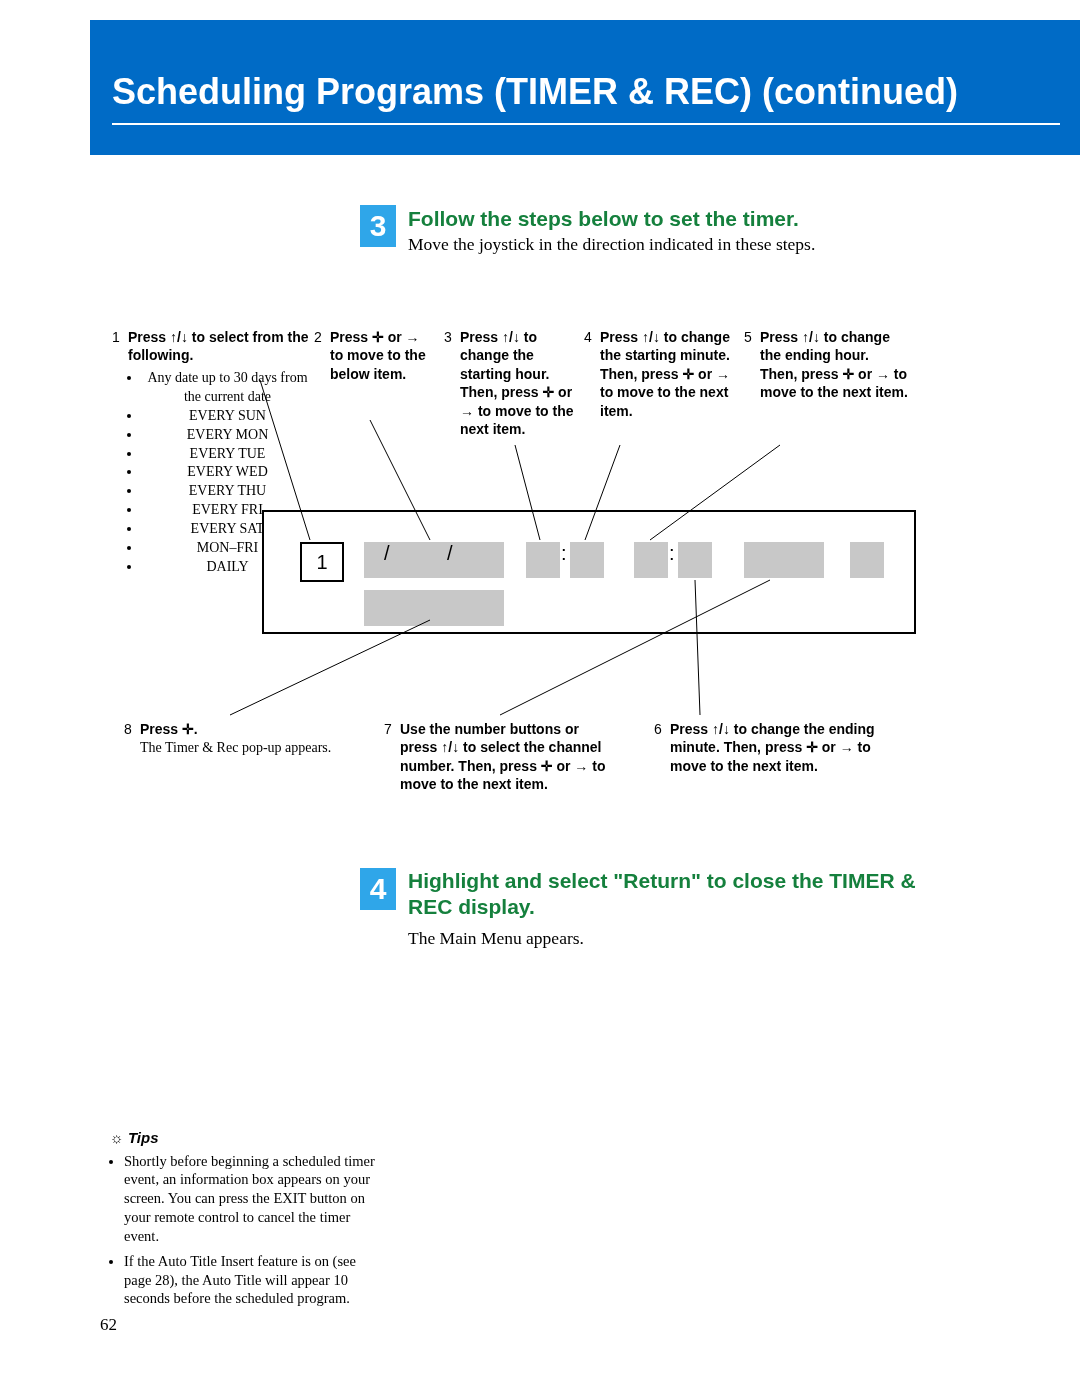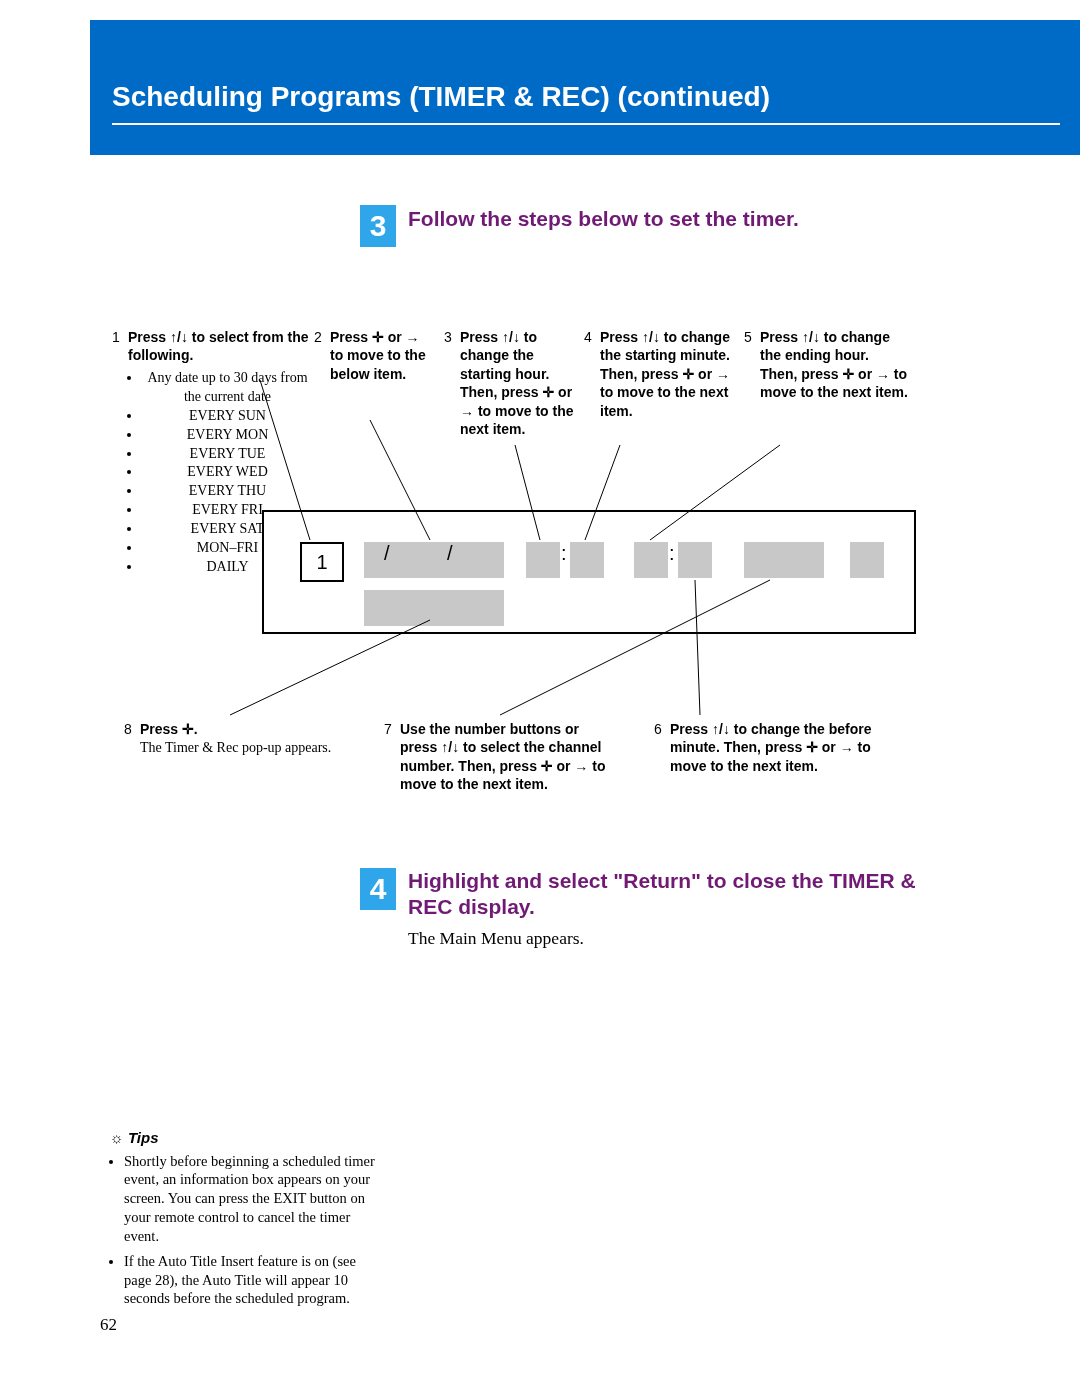--- a/index.html
+++ b/index.html
@@ -1,25 +1,25 @@
 <!DOCTYPE html>
 <html><head>
 <meta charset="utf-8">
 <style>
   body { margin: 0; padding: 0; font-family: Georgia, 'Times New Roman', serif; background: #fff; }
   .page { width: 1080px; height: 1397px; position: relative; background: #fff; }
   .blue-header { position: absolute; left: 90px; top: 20px; right: 0; height: 135px; background: #006bc6; }
-  .header-title { position: absolute; left: 22px; bottom: 42px; font-family: Arial, Helvetica, sans-serif; font-weight: bold; font-size: 28px; color: #fff; }
+  .header-title { position: absolute; left: 22px; bottom: 42px; font-family: Arial, Helvetica, sans-serif; font-weight: bold; font-size: 36px; color: #fff; }
   .header-rule { position: absolute; left: 22px; bottom: 30px; right: 20px; height: 2px; background: #fff; }
 
   .step-box { position: absolute; width: 36px; height: 42px; background: #2fa6e9; color: #fff; font-family: Arial, Helvetica, sans-serif; font-weight: bold; font-size: 30px; display: flex; align-items: center; justify-content: center; }
   .step3 { left: 360px; top: 205px; }
   .step4 { left: 360px; top: 868px; }
 
-  .step-title { position: absolute; font-family: Arial, Helvetica, sans-serif; font-weight: bold; font-size: 21px; color: #701a75; }
+  .step-title { position: absolute; font-family: Arial, Helvetica, sans-serif; font-weight: bold; font-size: 21px; color: #15803d; }
   .step3-title { left: 408px; top: 207px; }
   .step3-sub   { position: absolute; left: 408px; top: 234px; font-size: 17.5px; font-family: Georgia, serif; }
   .step4-title { left: 408px; top: 868px; width: 540px; line-height: 1.25; }
   .step4-sub   { position: absolute; left: 408px; top: 928px; font-size: 17.5px; font-family: Georgia, serif; }
 
   .callout { position: absolute; font-family: Arial, Helvetica, sans-serif; font-size: 14px; line-height: 1.32; }
   .callout .num { position: absolute; left: -16px; top: 0; }
   .callout strong, .callout b { font-weight: bold; }
   .callout ul { margin: 4px 0 0 0; padding: 0 0 0 14px; }
   .callout ul li { font-family: Georgia, serif; font-size: 14px; line-height: 1.35; text-align: center; }
@@ -63,20 +63,21 @@
 
 <div class="page">
 
   <div class="blue-header">
     <div class="header-title">Scheduling Programs (TIMER &amp; REC) (continued)</div>
     <div class="header-rule"></div>
   </div>
 
   <div class="step-box step3">3</div>
   <div class="step-title step3-title">Follow the steps below to set the timer.</div>
+  <div class="step3-sub">Move the joystick in the direction indicated in these steps.</div>
 
   <div class="callout c1">
     <span class="num">1</span>
     <b>Press ↑/↓ to select from the following.</b>
     <ul>
       <li>Any date up to 30 days from the current date</li>
       <li>EVERY SUN</li>
       <li>EVERY MON</li>
       <li>EVERY TUE</li>
       <li>EVERY WED</li>
@@ -128,21 +129,21 @@
       <line x1="620" y1="445" x2="585" y2="540"></line>
       <line x1="780" y1="445" x2="650" y2="540"></line>
       <line x1="700" y1="715" x2="695" y2="580"></line>
       <line x1="500" y1="715" x2="770" y2="580"></line>
       <line x1="230" y1="715" x2="430" y2="620"></line>
     </g>
   </svg>
 
   <div class="callout c6">
     <span class="num">6</span>
-    <b>Press ↑/↓ to change the before minute. Then, press ✛ or → to move to the next item.</b>
+    <b>Press ↑/↓ to change the ending minute. Then, press ✛ or → to move to the next item.</b>
   </div>
   <div class="callout c7">
     <span class="num">7</span>
     <b>Use the number buttons or press ↑/↓ to select the channel number. Then, press ✛ or → to move to the next item.</b>
   </div>
   <div class="callout c8">
     <span class="num">8</span>
     <b>Press ✛.</b><br>
     <span style="font-family:Georgia,serif">The Timer &amp; Rec pop-up appears.</span><br>
   </div>

